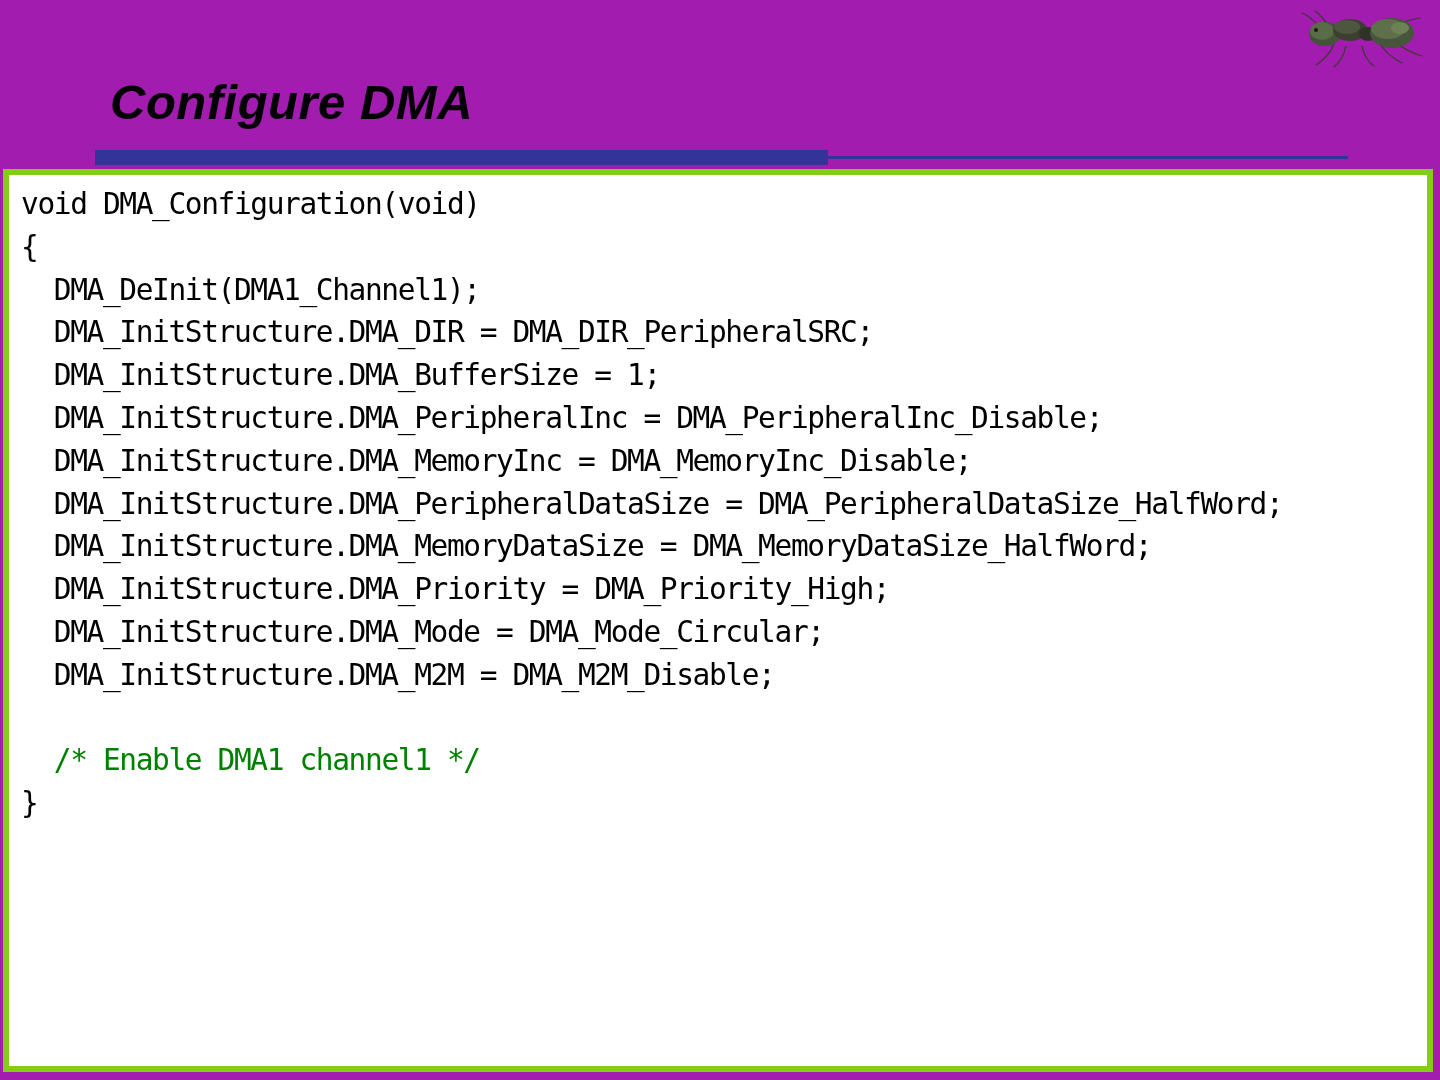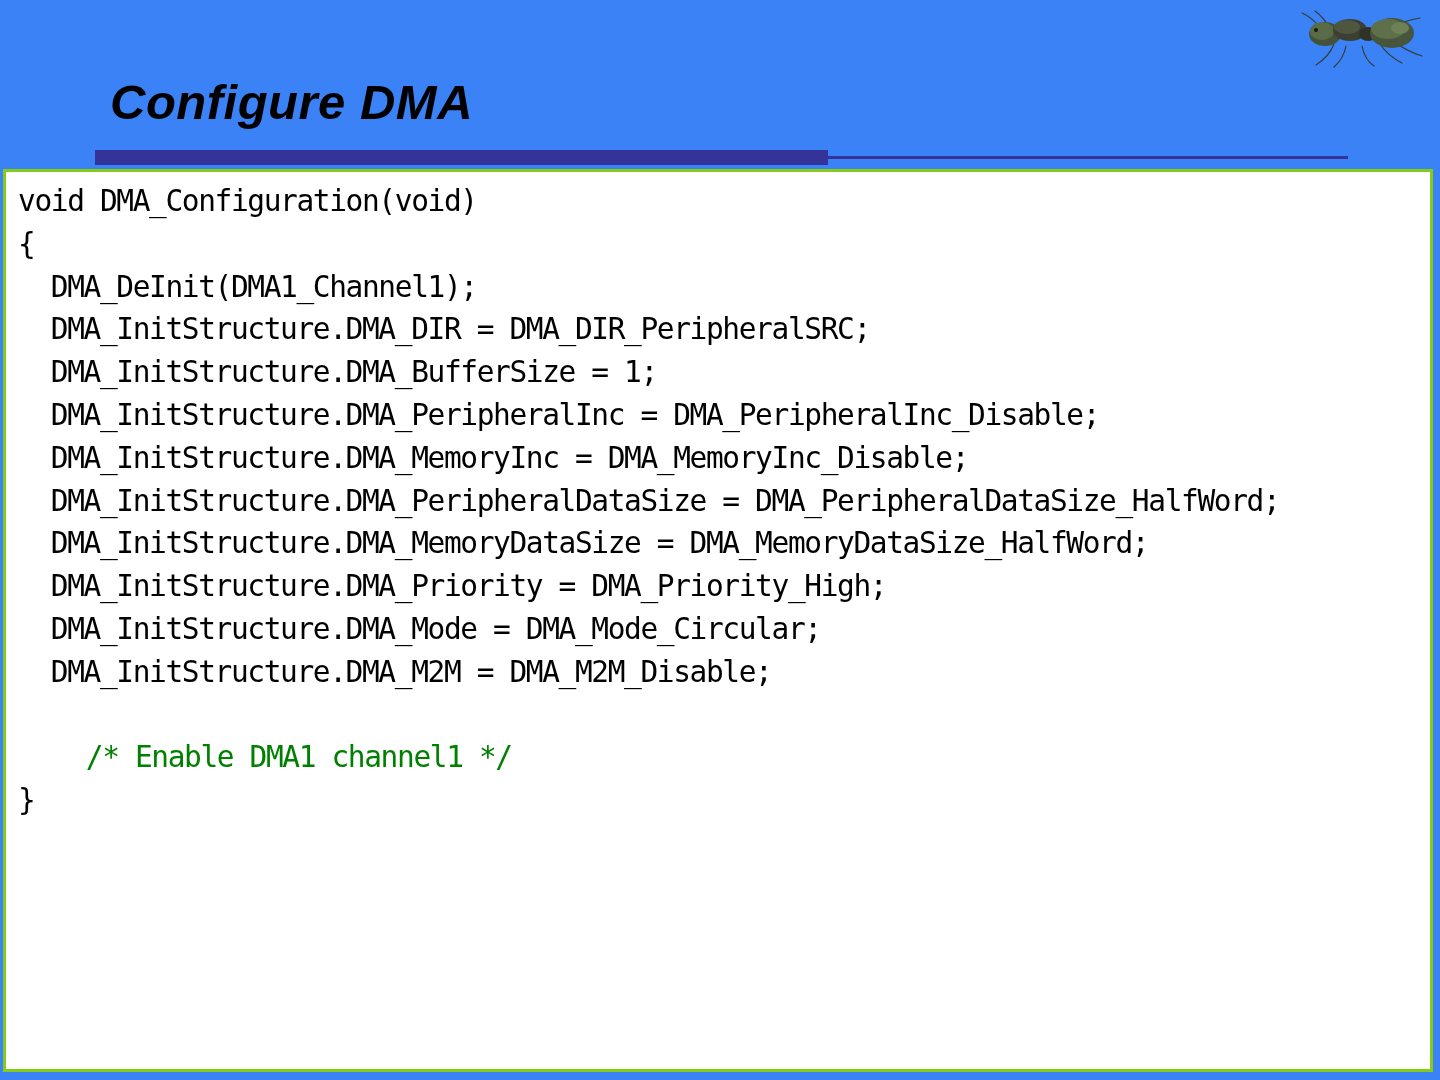--- a/index.html
+++ b/index.html
@@ -12,21 +12,21 @@
     background: #fffffe;
     font-family: "Liberation Sans", sans-serif;
     overflow: hidden;
     position: relative;
   }
 
   
   .slide {
     position: absolute;
     inset: 0;
-    background: #3b82f6;
+    background: #a21caf;
   }
 
   
   .logo {
     position: absolute;
     left: 1288px;
     top: 6px;
     width: 148px;
     height: 62px;
   }
@@ -65,21 +65,21 @@
     background: #333399;
   }
 
   
   .code-box {
     position: absolute;
     left: 3px;
     top: 169px;
     width: 1430px;
     height: 903px;
-    border: 3px solid #84cc16;
+    border: 6px solid #84cc16;
     background: #ffffff;
     box-sizing: border-box;
     overflow: hidden;
   }
   .code-lines {
     position: absolute;
     left: 12px;
     top: 8px;
     right: 2px;
   }
@@ -87,21 +87,21 @@
     font-family: "DejaVu Sans Mono", monospace;
     font-size: 29.5px;
     line-height: 42.8px;
     height: 42.8px;
     color: #000000;
     white-space: pre;
     letter-spacing: -1.38px;
   }
   .code-line.blank { color: transparent; }
   .tok-red   { color: #e8211c; }
-  .tok-green { color: #008000; margin-left: 35px; }
+  .tok-green { color: #008000; }
 </style>
 </head>
 <body>
 
 <div class="slide">
 
   <div class="logo">
     <svg viewBox="0 0 148 62" xmlns="http://www.w3.org/2000/svg">
       <g stroke="#3a3a2e" stroke-width="1.2" fill="none" stroke-linecap="round">
         <path d="M36 26 C28 16, 22 10, 14 7"></path>

